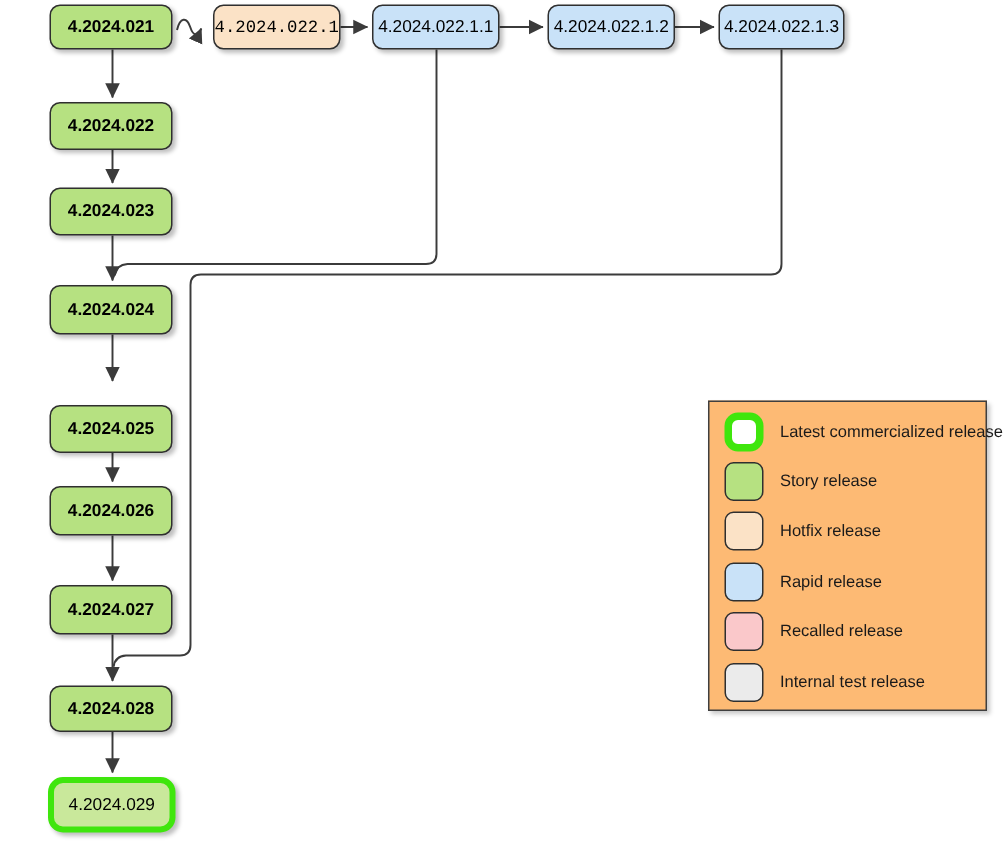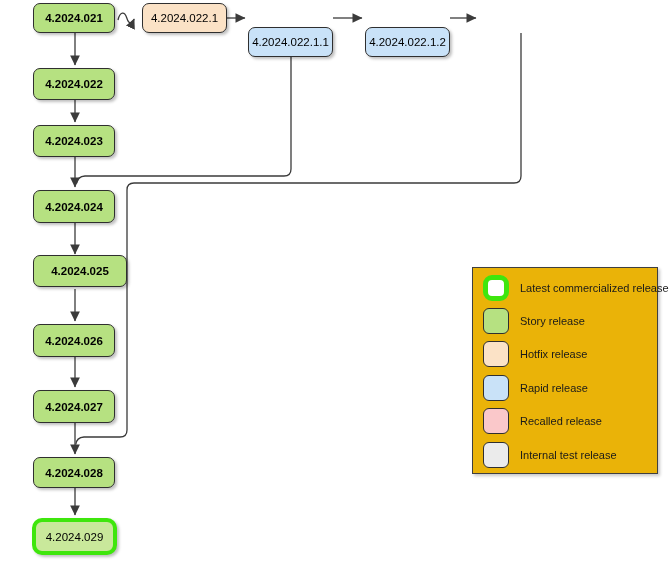--- a/index.html
+++ b/index.html
@@ -31,35 +31,35 @@
     display: flex;
     align-items: center;
     justify-content: center;
     font-size: 11.5px;
     color: var(--node_text, #000000);
     box-shadow: 2px 2px 3px rgba(0,0,0,0.25);
     white-space: nowrap;
     text-align: center;
   }
   .node.story  { background: var(--story,  #b6e181); font-weight: bold; }
-  .node.hotfix { background: var(--hotfix, #fbe2c6); }
-  .node.rapid  { background: var(--rapid,  #c9e2f8); margin-top: 24px; }
+  .node.hotfix { background: var(--hotfix, #fbe2c6); font-family: Liberation Mono, monospace; }
+  .node.rapid  { background: var(--rapid,  #c9e2f8); }
   .node.latest {
     background: var(--latest_fill, #c9e89b);
     border: 4.5px solid var(--latest_border, #3fe60d);
     border-radius: 10px;
   }
   .legend {
     position: absolute;
     left: 472px;
     top: 267px;
     width: 186px;
     height: 207px;
     box-sizing: border-box;
-    background: #eab308;
+    background: #fdba74;
     border: 1.4px solid #3f3f3f;
     box-shadow: 2px 2px 3px rgba(0,0,0,0.22);
     padding-top: 3px;
   }
   .legend-row {
     height: 33.4px;
     display: flex;
     align-items: center;
     padding-left: 10px;
   }
@@ -122,31 +122,34 @@
   </div>
   <div class="node hotfix" style="left:142px; top:3px; width:85px; height:30px;">
     <span>4.2024.022.1</span>
   </div>
   <div class="node rapid" style="left:248px; top:3px; width:85px; height:30px;">
     <span>4.2024.022.1.1</span>
   </div>
   <div class="node rapid" style="left:365px; top:3px; width:85px; height:30px;">
     <span>4.2024.022.1.2</span>
   </div>
+  <div class="node rapid" style="left:479px; top:3px; width:84px; height:30px;">
+    <span>4.2024.022.1.3</span>
+  </div>
 
   <div class="node story" style="left:33px; top:68px; width:82px; height:32px;">
     <span>4.2024.022</span>
   </div>
   <div class="node story" style="left:33px; top:125px; width:82px; height:32px;">
     <span>4.2024.023</span>
   </div>
   <div class="node story" style="left:33px; top:190px; width:82px; height:33px;">
     <span>4.2024.024</span>
   </div>
-  <div class="node story" style="left:33px; top:255px; width:94px; height:32px;">
+  <div class="node story" style="left:33px; top:270px; width:82px; height:32px;">
     <span>4.2024.025</span>
   </div>
   <div class="node story" style="left:33px; top:324px; width:82px; height:33px;">
     <span>4.2024.026</span>
   </div>
   <div class="node story" style="left:33px; top:390px; width:82px; height:33px;">
     <span>4.2024.027</span>
   </div>
   <div class="node story" style="left:33px; top:457px; width:82px; height:31px;">
     <span>4.2024.028</span>

